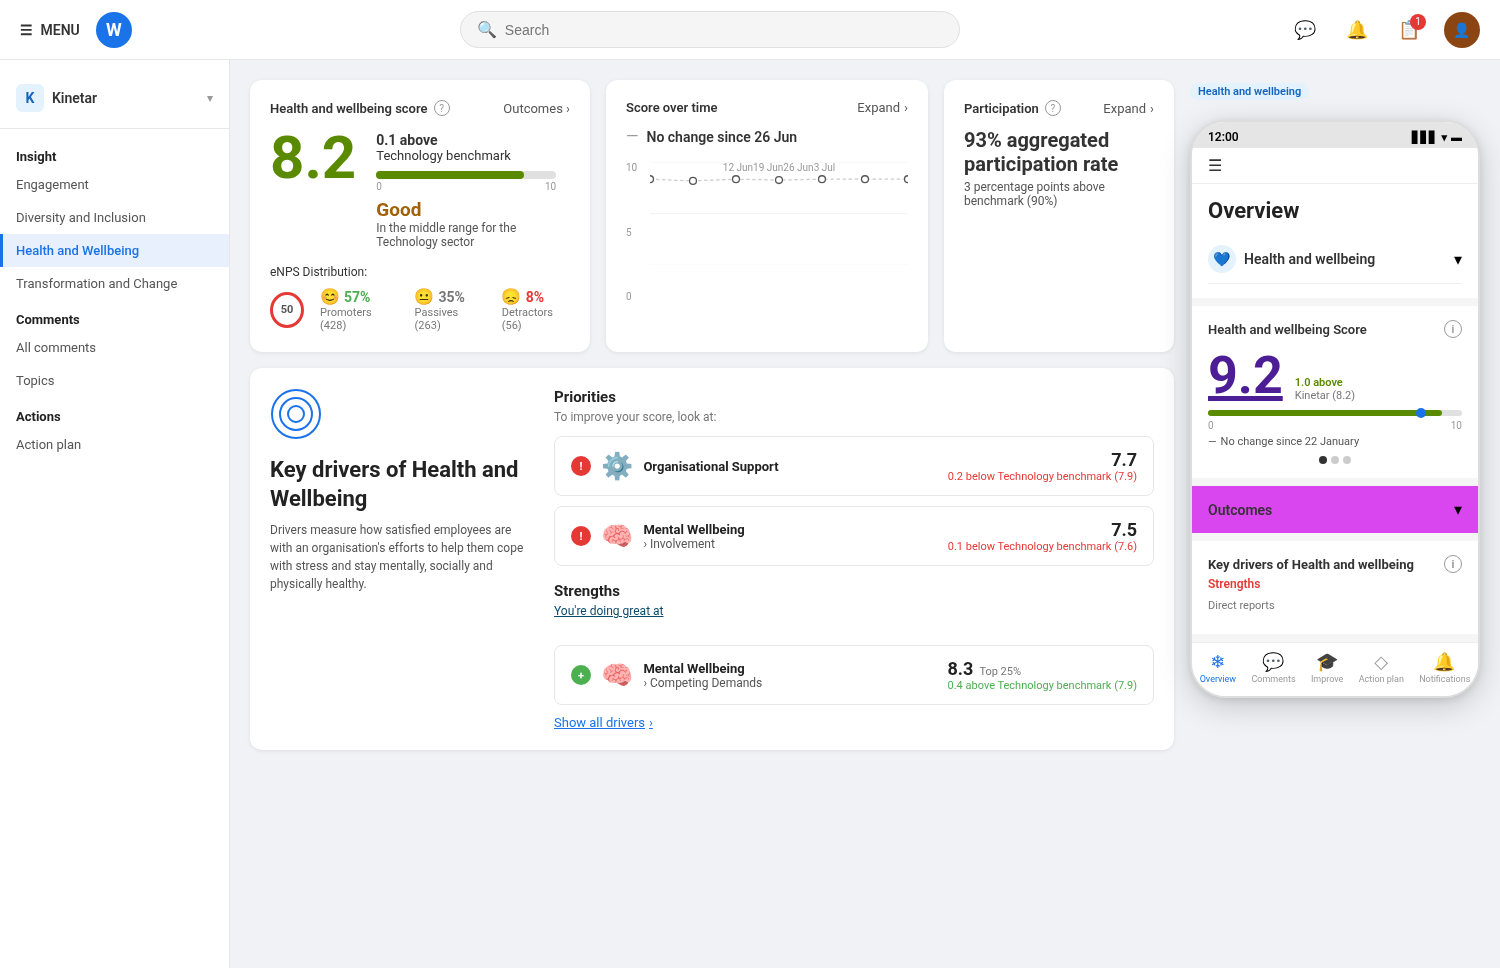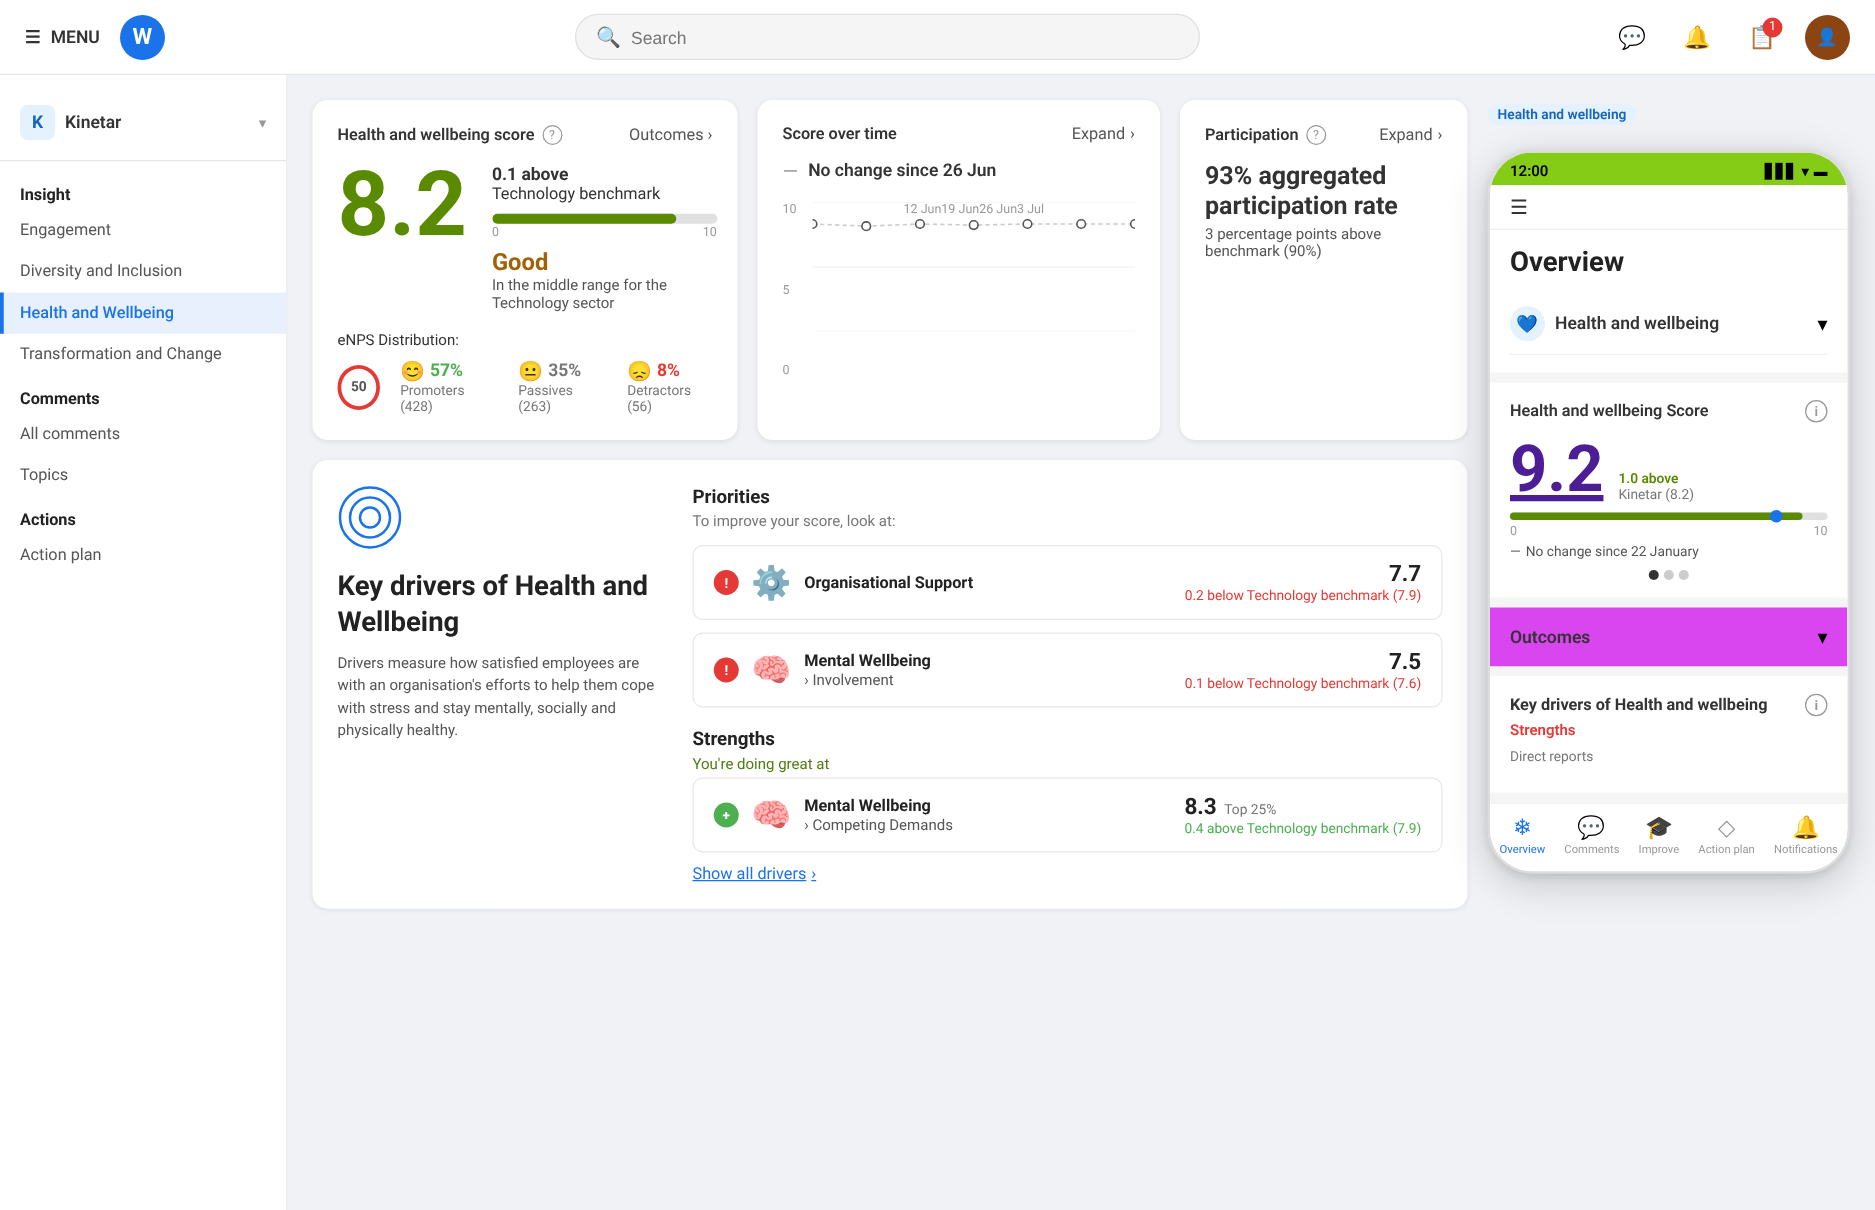--- a/index.html
+++ b/index.html
@@ -60,21 +60,21 @@
 
     
     .score-card {
       background: #fff; border-radius: 12px; padding: 20px;
       box-shadow: 0 1px 4px rgba(0,0,0,0.08);
     }
     .card-header { display: flex; align-items: center; gap: 6px; margin-bottom: 12px; }
     .card-title { font-size: 13px; font-weight: 600; color: #333; }
     .info-icon { width: 16px; height: 16px; border-radius: 50%; border: 1px solid #999; display: flex; align-items: center; justify-content: center; font-size: 10px; color: #999; cursor: pointer; }
     .score-main { display: flex; align-items: flex-start; gap: 20px; }
-    .score-big { font-size: 72px; font-weight: 700; color: #5a8a00; line-height: 1; }
+    .score-big { font-size: 60px; font-weight: 700; color: #5a8a00; line-height: 1; }
     .score-details { padding-top: 4px; }
     .score-above { font-weight: 700; font-size: 14px; color: #333; }
     .score-bench { font-size: 13px; color: #333; margin-bottom: 8px; }
     .progress-bar-wrap { margin-bottom: 6px; }
     .progress-bar-track { width: 180px; height: 8px; background: #e0e0e0; border-radius: 4px; position: relative; }
     .progress-bar-fill { height: 8px; background: #5a8a00; border-radius: 4px; }
     .progress-labels { display: flex; justify-content: space-between; font-size: 10px; color: #999; margin-top: 2px; width: 180px; }
     .score-good { font-size: 19px; font-weight: 700; color: #a16207; margin-top: 4px; }
     .score-range { font-size: 12px; color: #555; }
 
@@ -123,33 +123,33 @@
     }
     .driver-left { display: flex; align-items: center; gap: 10px; }
     .driver-alert { width: 20px; height: 20px; background: #e53935; border-radius: 50%; display: flex; align-items: center; justify-content: center; color: #fff; font-size: 11px; font-weight: 700; flex-shrink: 0; }
     .driver-name { font-size: 13px; font-weight: 700; color: #222; }
     .driver-sub { font-size: 12px; color: #555; display: flex; align-items: center; gap: 4px; }
     .driver-right { text-align: right; }
     .driver-score { font-size: 18px; font-weight: 700; color: #222; }
     .driver-bench { font-size: 11px; color: #e53935; }
     .driver-bench.green { color: #4caf50; }
     .strengths-title { font-size: 15px; font-weight: 700; color: #222; margin: 16px 0 4px; }
-    .strengths-sub { font-size: 12px; color: #4d7c0f; margin-bottom: 4px; }
+    .strengths-sub { font-size: 12px; color: #0c4a6e; margin-bottom: 27px; text-decoration: underline; }
     .driver-item.strength { border-color: #e5e7eb; }
     .driver-item.strength .driver-alert { background: #4caf50; }
     .show-all { margin-top: 8px; font-size: 13px; color: #1a73e8; cursor: pointer; display: flex; align-items: center; gap: 4px; text-decoration: underline; }
 
     
     .phone-mockup {
       width: 290px; flex-shrink: 0; background: #fff; border-radius: 36px;
       box-shadow: 0 8px 32px rgba(0,0,0,0.18), 0 2px 8px rgba(0,0,0,0.1);
       overflow: hidden; display: flex; flex-direction: column;
       border: 2px solid #ddd;
     }
-    .phone-status-bar { background: #84cc16; padding: 8px 16px 4px; display: flex; justify-content: space-between; align-items: center; font-size: 12px; font-weight: 600; }
+    .phone-status-bar { background: #e5e5e5; padding: 8px 16px 4px; display: flex; justify-content: space-between; align-items: center; font-size: 12px; font-weight: 600; }
     .phone-signals { display: flex; align-items: center; gap: 4px; font-size: 11px; }
     .phone-content { flex: 1; overflow-y: auto; background: #f5f5f5; }
     .phone-header-bar { background: #fff; padding: 8px 16px; display: flex; align-items: center; gap: 8px; border-bottom: 1px solid #eee; }
     .phone-menu-icon { font-size: 16px; color: #333; }
     .phone-section { background: #fff; margin-bottom: 8px; padding: 14px 16px; }
     .phone-section-title { font-size: 22px; font-weight: 700; color: #222; margin-bottom: 12px; }
     .phone-hw-item { display: flex; align-items: center; justify-content: space-between; padding: 10px 0; border-bottom: 1px solid #f0f0f0; cursor: pointer; }
     .phone-hw-left { display: flex; align-items: center; gap: 8px; }
     .hw-icon { width: 28px; height: 28px; background: #e3f2fd; border-radius: 50%; display: flex; align-items: center; justify-content: center; font-size: 14px; }
     .hw-label { font-size: 14px; font-weight: 600; color: #333; }

